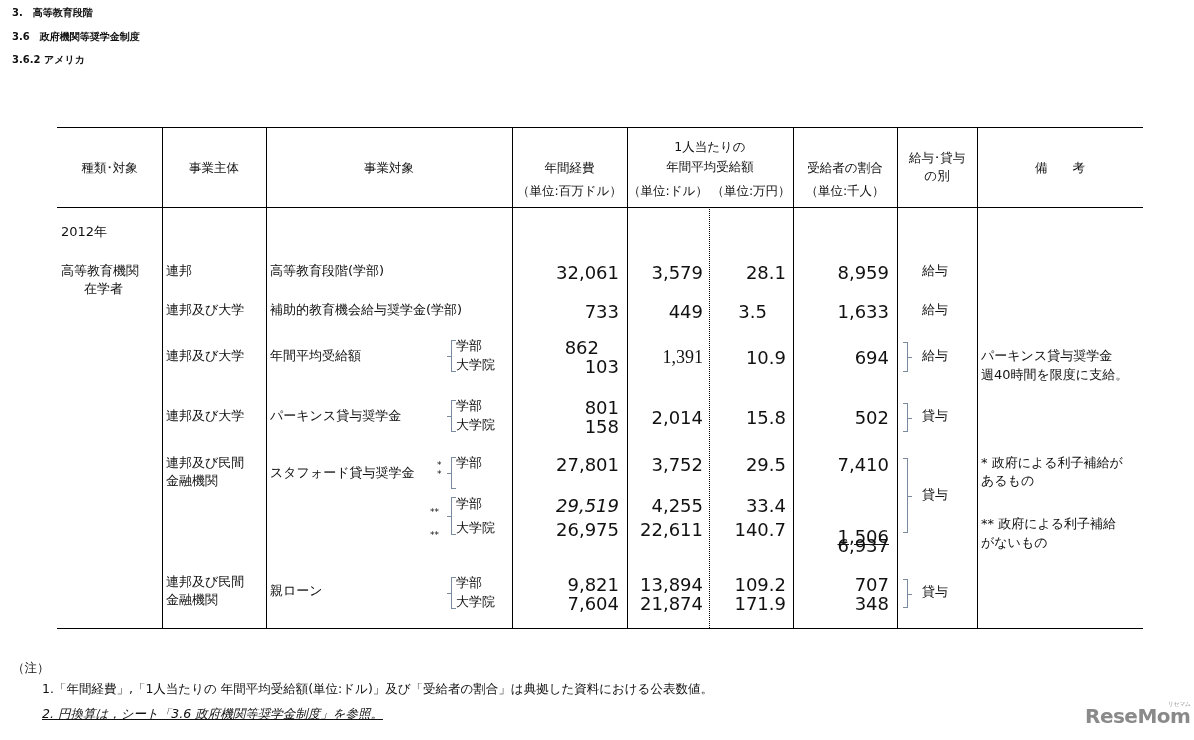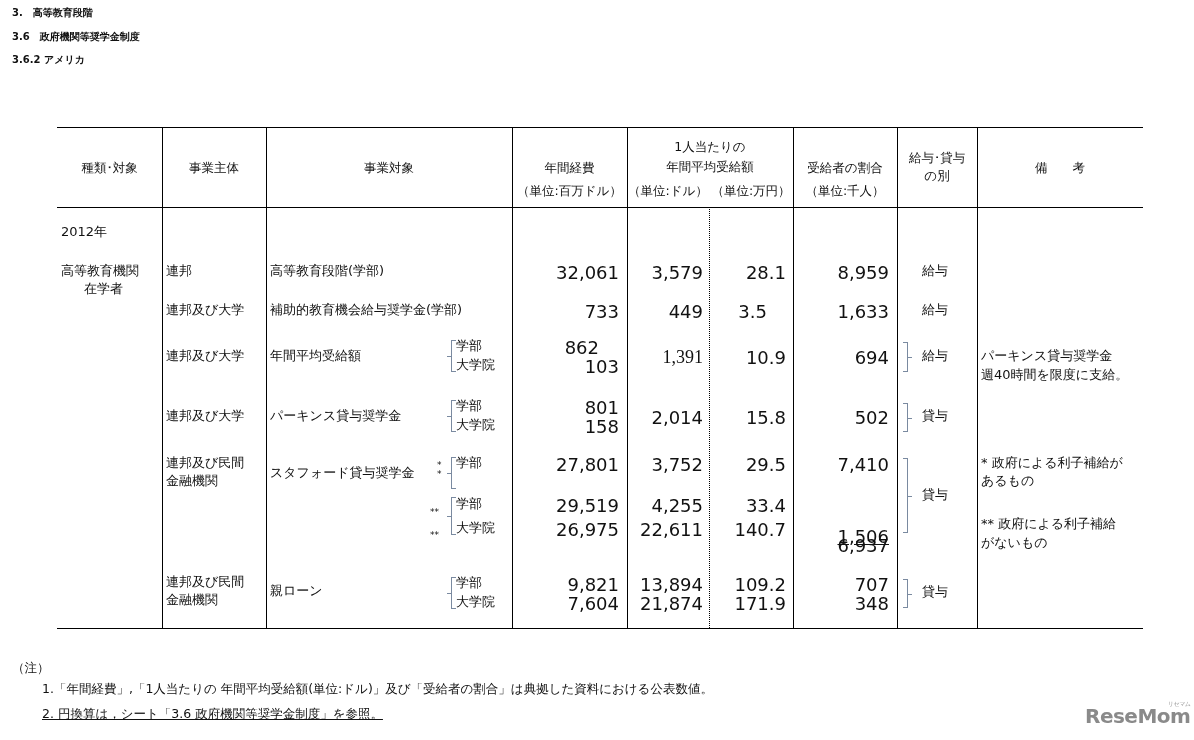--- a/index.html
+++ b/index.html
@@ -124,21 +124,21 @@
     <div class="brace-l" style="left:451px;top:457px;height:30px;"></div>
     <div class="txt" style="left:456px;top:454px;">学部</div>
     <div class="num" style="left:512px;width:107px;top:454px;">27,801</div>
     <div class="num" style="left:627px;width:76px;top:454px;">3,752</div>
     <div class="num" style="left:709px;width:77px;top:454px;">29.5</div>
     <div class="num" style="left:793px;width:96px;top:454px;">7,410</div>
 
     <div class="star" style="left:430px;top:508px;">**</div>
     <div class="brace-l" style="left:451px;top:497px;height:36px;"></div>
     <div class="txt" style="left:456px;top:495px;">学部</div>
-    <div class="num" style="left:512px;width:107px;top:495px;">29,519</div>
+    <div class="num" style="left:512px;width:107px;top:495px;font-style:italic;">29,519</div>
     <div class="num" style="left:627px;width:76px;top:495px;">4,255</div>
     <div class="num" style="left:709px;width:77px;top:495px;">33.4</div>
     <div class="num" style="left:793px;width:96px;top:495px;margin-top:40px;">6,937</div>
 
     <div class="star" style="left:430px;top:531px;">**</div>
     <div class="txt" style="left:456px;top:519px;">大学院</div>
     <div class="num" style="left:512px;width:107px;top:519px;">26,975</div>
     <div class="num" style="left:627px;width:76px;top:519px;">22,611</div>
     <div class="num" style="left:709px;width:77px;top:519px;">140.7</div>
     <div class="num" style="left:793px;width:96px;top:526px;text-decoration:underline;">1,506</div>
@@ -166,18 +166,18 @@
     <div class="num" style="left:709px;width:77px;top:593px;">171.9</div>
     <div class="num" style="left:793px;width:96px;top:574px;">707</div>
     <div class="num" style="left:793px;width:96px;top:593px;">348</div>
     <div class="brace-r" style="left:903px;top:579px;height:27px;"></div>
     <div class="txt" style="left:922px;top:583px;">貸与</div>
   </div>
 </div>
 
 <div class="note" style="left:12px;top:660px;">（注）</div>
 <div class="note" style="left:42px;top:681px;">1.「年間経費」,「1人当たりの 年間平均受給額(単位:ドル)」及び「受給者の割合」は典拠した資料における公表数値。</div>
-<div class="note underline" style="left:42px;top:706px;">2. 円換算は，シート「3.6 政府機関等奨学金制度」を参照。</div>
+<div class="note underline" style="left:42px;top:706px;font-style:italic;">2. 円換算は，シート「3.6 政府機関等奨学金制度」を参照。</div>
 
 <div class="logo">
   <span>ReseMom</span>
   <small>リセマム</small>
 </div>
 
 </body></html>

